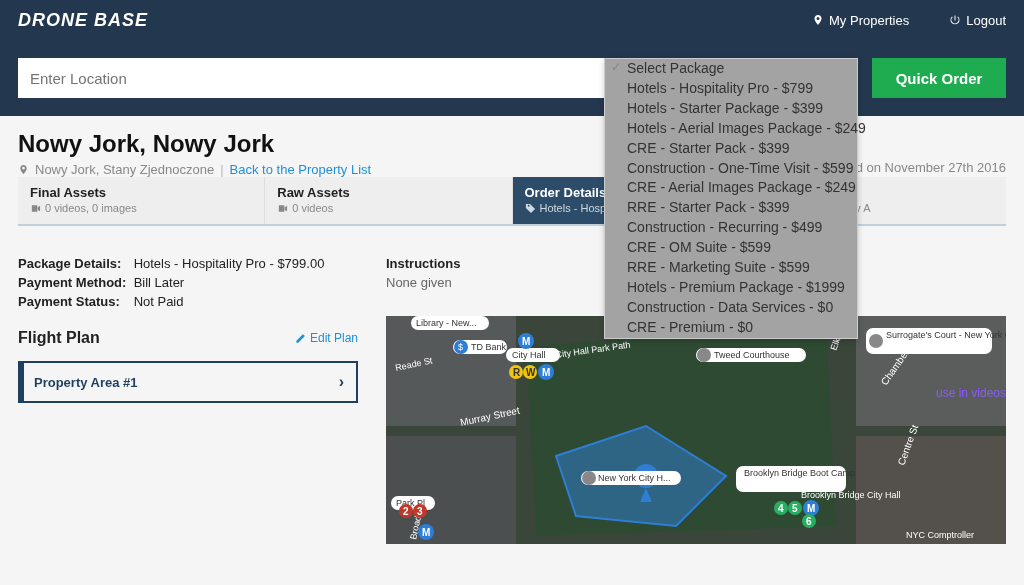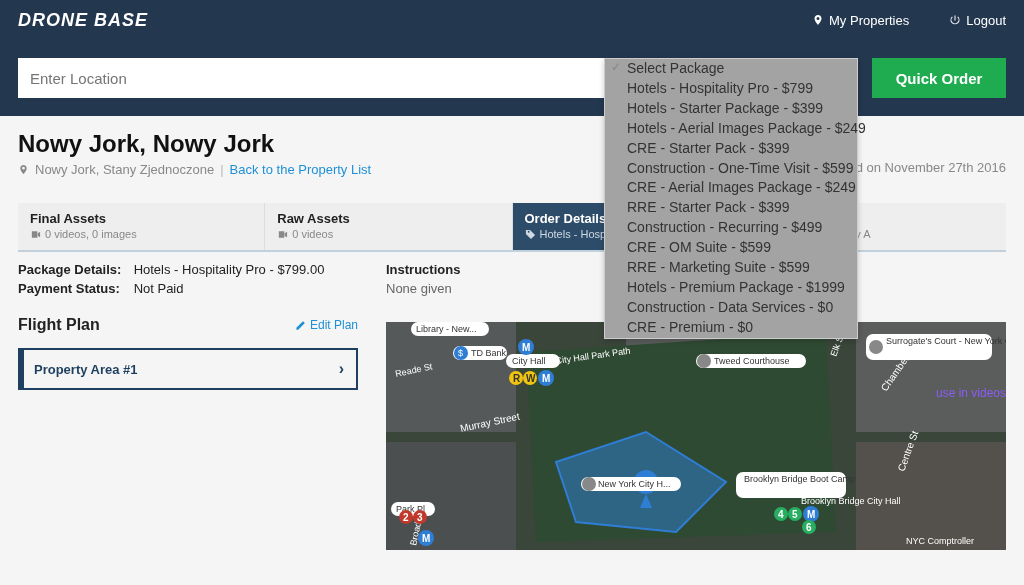--- a/index.html
+++ b/index.html
@@ -14,29 +14,29 @@
   .quick-order { background:#1fab4f; color:#fff; border:none; height:40px; width:134px; font-size:15px; font-weight:600; cursor:pointer; }
   .dropdown { position:absolute; top:18px; left:604px; width:254px; background:#a3a3a3; border:1px solid #ccc; box-shadow:0 2px 6px rgba(0,0,0,0.2); z-index:50; font-size:14px; color:#333; }
   .dropdown-item { padding:1px 10px 1px 22px; white-space:nowrap; cursor:pointer; line-height:1.28; position:relative; }
   .dropdown-item.selected::before { content:"✓"; position:absolute; left:6px; color:#888; font-size:12px; }
   .content { padding:14px 18px 0 18px; position:relative; }
   .prop-title { font-size:24px; font-weight:700; color:#111; margin-bottom:4px; }
   .prop-meta { font-size:13px; color:#888; display:flex; align-items:center; gap:6px; }
   .prop-meta .divider { color:#bbb; }
   .back-link { color:#1e90d6; cursor:pointer; }
   .updated { position:absolute; right:18px; top:44px; font-size:13px; color:#888; }
-  .tabs { display:flex; margin-top:26px; }
+  .tabs { display:flex; }
   .tab { flex:1; background:#eeeeee; border-left:1px solid #ddd; padding:8px 12px 10px; cursor:pointer; position:relative; }
   .tab:first-child { border-left:none; }
   .tab.active { background:#2d4c69; color:#fff; }
   .tab-title { font-size:13px; font-weight:600; }
   .tab-sub { font-size:11px; color:#888; margin-top:2px; display:flex; align-items:center; gap:4px;}
   .tab.active .tab-sub { color:#cfd9e2; }
   .tabbar-under { height:2px; background:#c0d0dc; }
-  .below { display:flex; gap:28px; margin-top:10px; }
+  .below { display:flex; gap:28px; margin-top:30px; }
   .left-col { width:344px; }
   .right-col { flex:1; }
   .detail-row { font-size:13px; margin-bottom:4px; }
   .detail-row .lbl { font-weight:700; display:inline-block; min-width:112px; }
   .instr-lbl { font-weight:700; font-size:13px; }
   .instr-val { font-size:13px; color:#666; margin-top:4px; }
   .flight-plan-hdr { display:flex; justify-content:space-between; align-items:center; margin-top:20px; }
   .flight-plan-hdr h3 { font-size:16px; font-weight:700; }
   .edit-plan { font-size:12px; color:#1e90d6; display:flex; align-items:center; gap:4px; cursor:pointer;}
   .property-area { border:2px solid #1e3f5f; margin-top:14px; height:42px; display:flex; align-items:center; justify-content:space-between; padding:0 12px; cursor:pointer; }
@@ -143,20 +143,24 @@
   </div>
   <div class="tabbar-under"></div>
 
   <div class="use-videos">use in videos</div>
 
   <div class="below">
     <div class="left-col">
       <div class="detail-row">
         <span class="lbl">Package Details:</span>
         <span>Hotels - Hospitality Pro - $799.00</span>
+      </div>
+      <div class="detail-row">
+        <span class="lbl">Payment Method:</span>
+        <span>Bill Later</span>
       </div>
       <div class="detail-row">
         <span class="lbl">Payment Status:</span>
         <span>Not Paid</span>
       </div>
 
       <div class="flight-plan-hdr">
         <h3>Flight Plan</h3>
         <div class="edit-plan">
           <svg width="11" height="11" fill="#1e90d6" viewBox="0 0 24 24">

